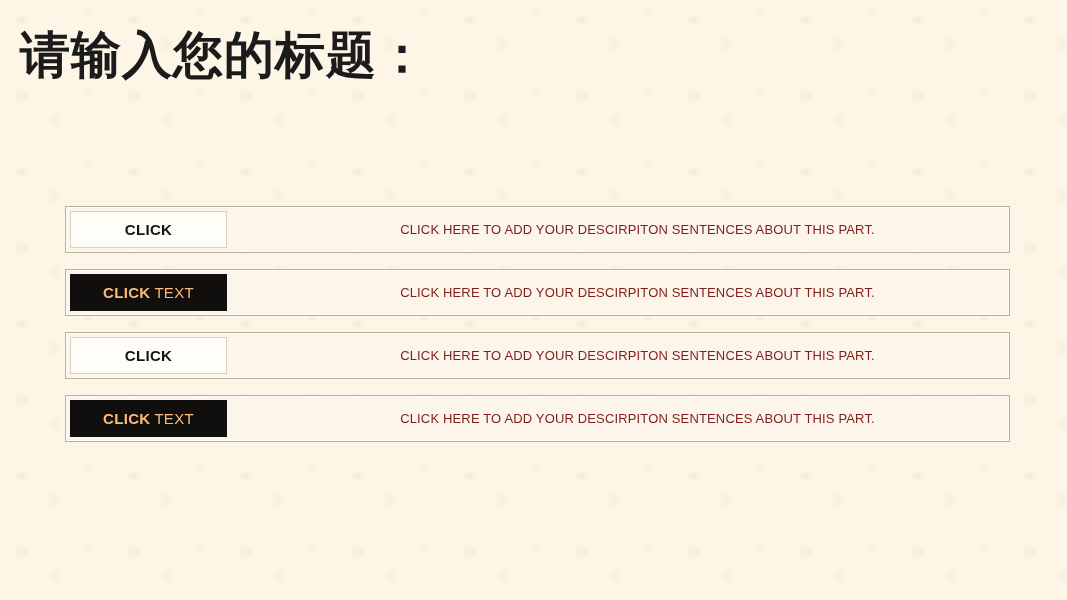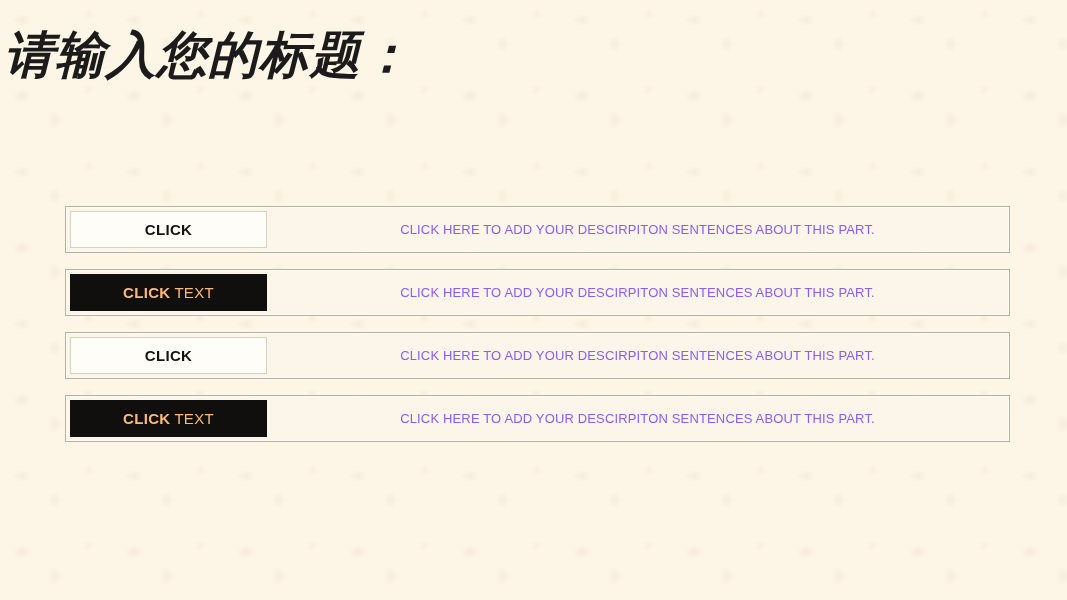--- a/index.html
+++ b/index.html
@@ -33,29 +33,28 @@
       radial-gradient(ellipse 13px 9px at 22px 20px, rgba(205,185,160,0.30) 0%, rgba(205,185,160,0) 70%),
       radial-gradient(ellipse 10px 14px at 55px 44px, rgba(205,185,160,0.24) 0%, rgba(205,185,160,0) 70%),
       radial-gradient(ellipse 8px 8px at 88px 14px, rgba(205,185,160,0.20) 0%, rgba(205,185,160,0) 70%);
     background-size: 112px 76px, 112px 76px, 112px 76px;
     background-repeat: repeat, repeat, repeat;
   }
 
   
   .page-title {
     position: absolute;
-    left: 4px;
+    left: 20px;
     top: 24px;
     font-size: 50px;
     line-height: 62px;
     font-weight: 700;
     color: #1b1b1b;
     letter-spacing: 1px;
     white-space: nowrap;
-    font-style: italic;
   }
 
   
   .rows-wrap {
     position: absolute;
     left: 65px;
     top: 206px;
     width: 945px;
   }
   .row {
@@ -67,21 +66,21 @@
     background: #fcf6ea;
     box-shadow: inset 0 0 0 1px rgba(255,255,255,0.65);
   }
   .row:last-child { margin-bottom: 0; }
 
   
   .chip {
     position: absolute;
     left: 4px;
     top: 4px;
-    width: 197px;
+    width: 157px;
     height: 37px;
     box-sizing: border-box;
     display: flex;
     align-items: center;
     justify-content: center;
     overflow: hidden;
   }
   .chip.light {
     background: #fffdf8;
     border: 1px solid #d8d0c1;
@@ -107,21 +106,21 @@
     left: 210px;
     right: 10px;
     top: 0;
     bottom: 0;
     display: flex;
     align-items: center;
     justify-content: center;
   }
   .desc-text {
     font-size: 13px;
-    color: #8b5cf6;
+    color: #7f1d1d;
     letter-spacing: 0.15px;
     white-space: nowrap;
   }
 </style>
 </head>
 <body>
 
 <div class="slide">
 
   <div class="watermark-layer"></div>

